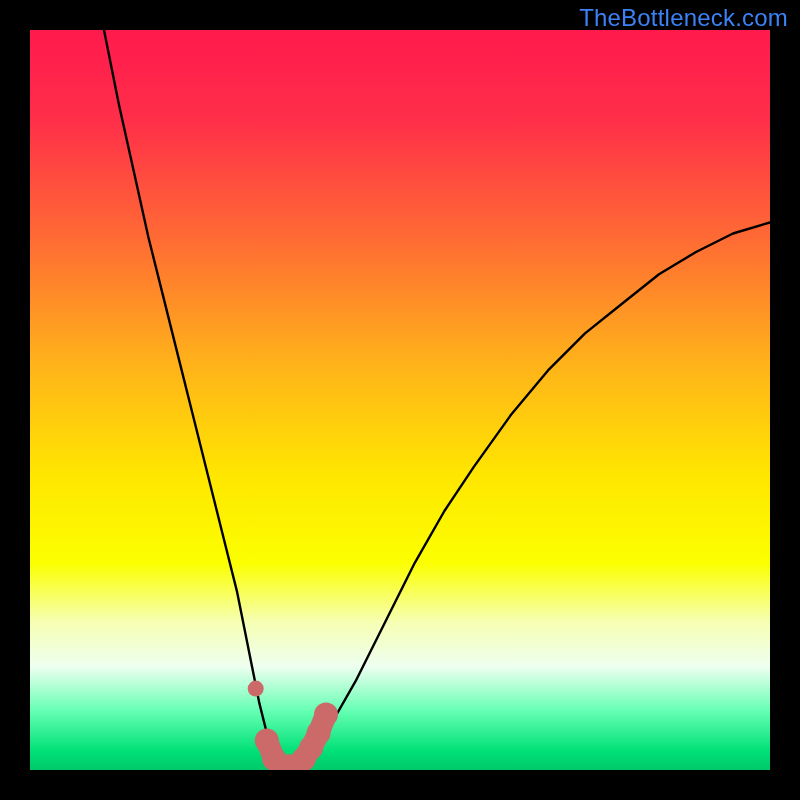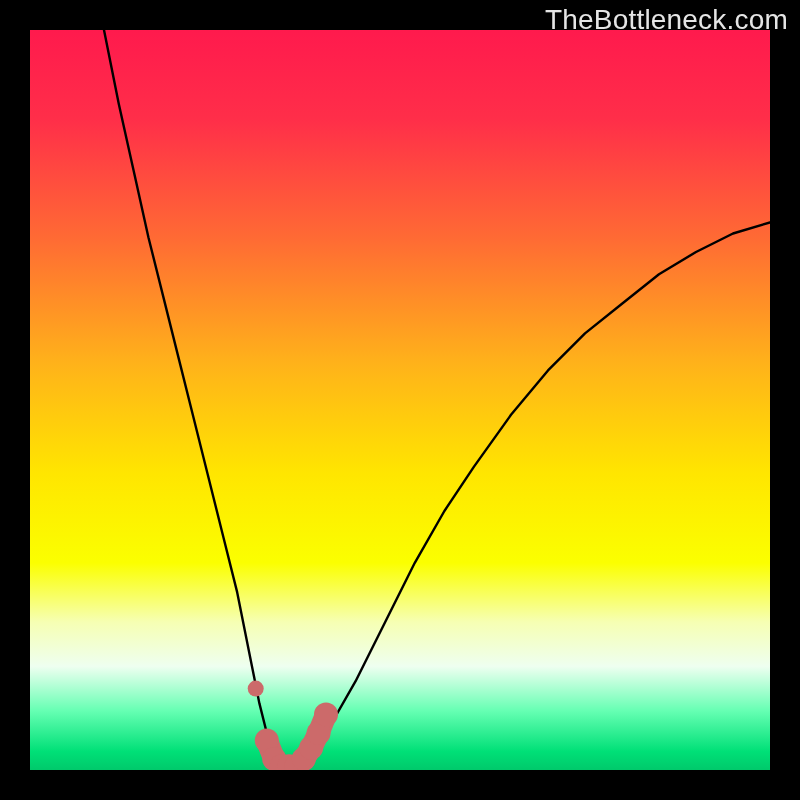--- a/index.html
+++ b/index.html
@@ -16,22 +16,22 @@
     left: 0;
     top: 0;
     width: 800px;
     height: 800px;
     background: #000;
   }
   .watermark {
     position: absolute;
     top: 4px;
     right: 12px;
-    color: #e5e5e5;
-    font-size: 28px;
+    color: #3b82f6;
+    font-size: 24px;
     font-weight: 500;
     letter-spacing: 0.2px;
     z-index: 10;
     user-select: none;
   }
   .plot {
     position: absolute;
     left: 30px;
     top: 30px;
     width: 740px;

